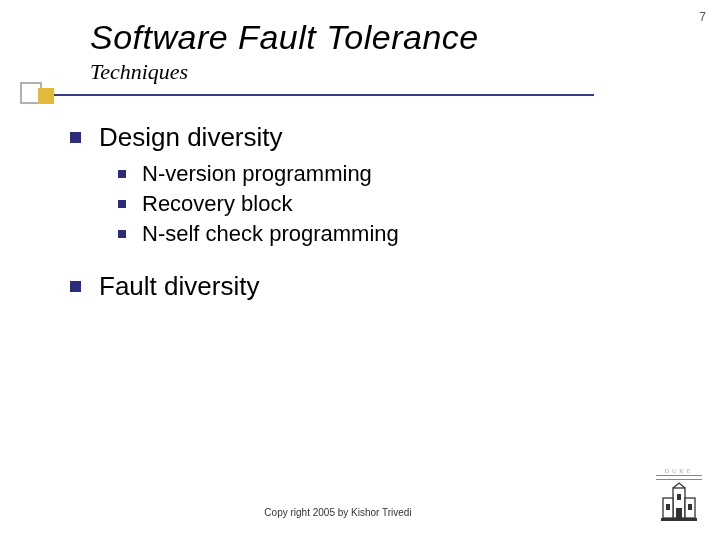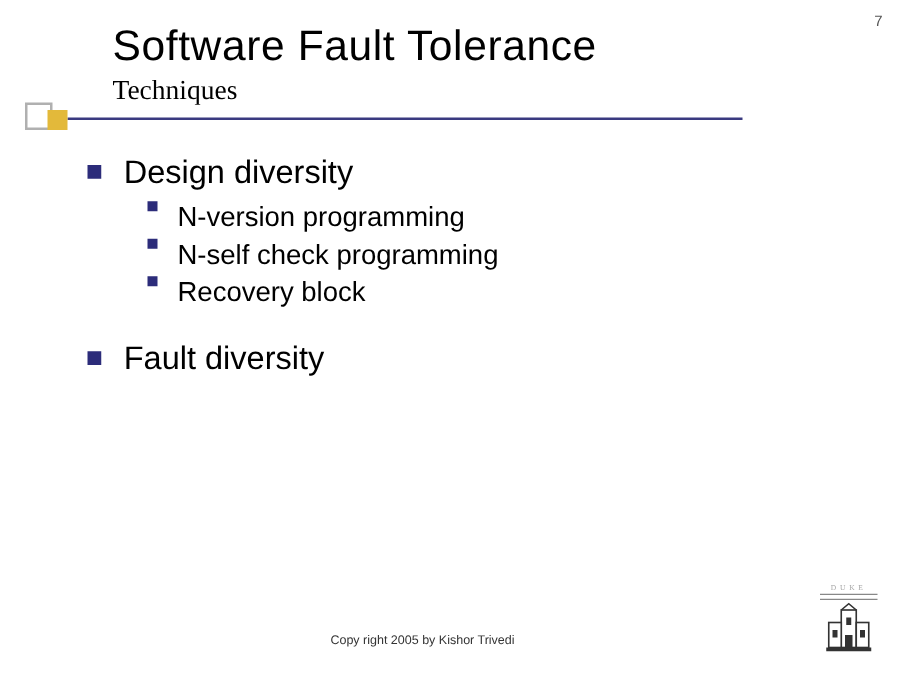--- a/index.html
+++ b/index.html
@@ -22,20 +22,21 @@
     position: absolute;
     top: 10px;
     right: 14px;
     font-size: 12px;
     color: #555;
   }
   .hdr {
     position: absolute;
     left: 90px;
     top: 18px;
+    font-style: italic;
   }
   .title {
     font-size: 34px;
     font-weight: 400;
     letter-spacing: 0.5px;
     margin: 0 0 2px 0;
   }
   .subtitle {
     font-size: 22px;
     font-family: "Times New Roman", Times, serif;
@@ -84,21 +85,21 @@
   .lvl1 {
     font-size: 26px;
     margin: 6px 0 8px 0;
     display: flex;
     align-items: center;
   }
   .lvl2 {
     font-size: 22px;
     margin: 4px 0 4px 48px;
     display: flex;
-    align-items: flex-start;
+    align-items: center;
   }
   .gap {
     height: 14px;
   }
   .bullet-lg {
     display: inline-block;
     width: 11px;
     height: 11px;
     background: #2c2c7a;
     margin-right: 18px;
@@ -167,25 +168,25 @@
     <div class="lvl1">
       <span class="bullet-lg"></span>
       <span>Design diversity</span>
     </div>
     <div class="lvl2">
       <span class="bullet-sm"></span>
       <span>N-version programming</span>
     </div>
     <div class="lvl2">
       <span class="bullet-sm"></span>
-      <span>N-self check programming</span>
+      <span>Recovery block</span>
     </div>
     <div class="lvl2">
       <span class="bullet-sm"></span>
-      <span>Recovery block</span>
+      <span>N-self check programming</span>
     </div>
 
     <div class="gap"></div>
 
     <div class="lvl1">
       <span class="bullet-lg"></span>
       <span>Fault diversity</span>
     </div>
 
   </div>

